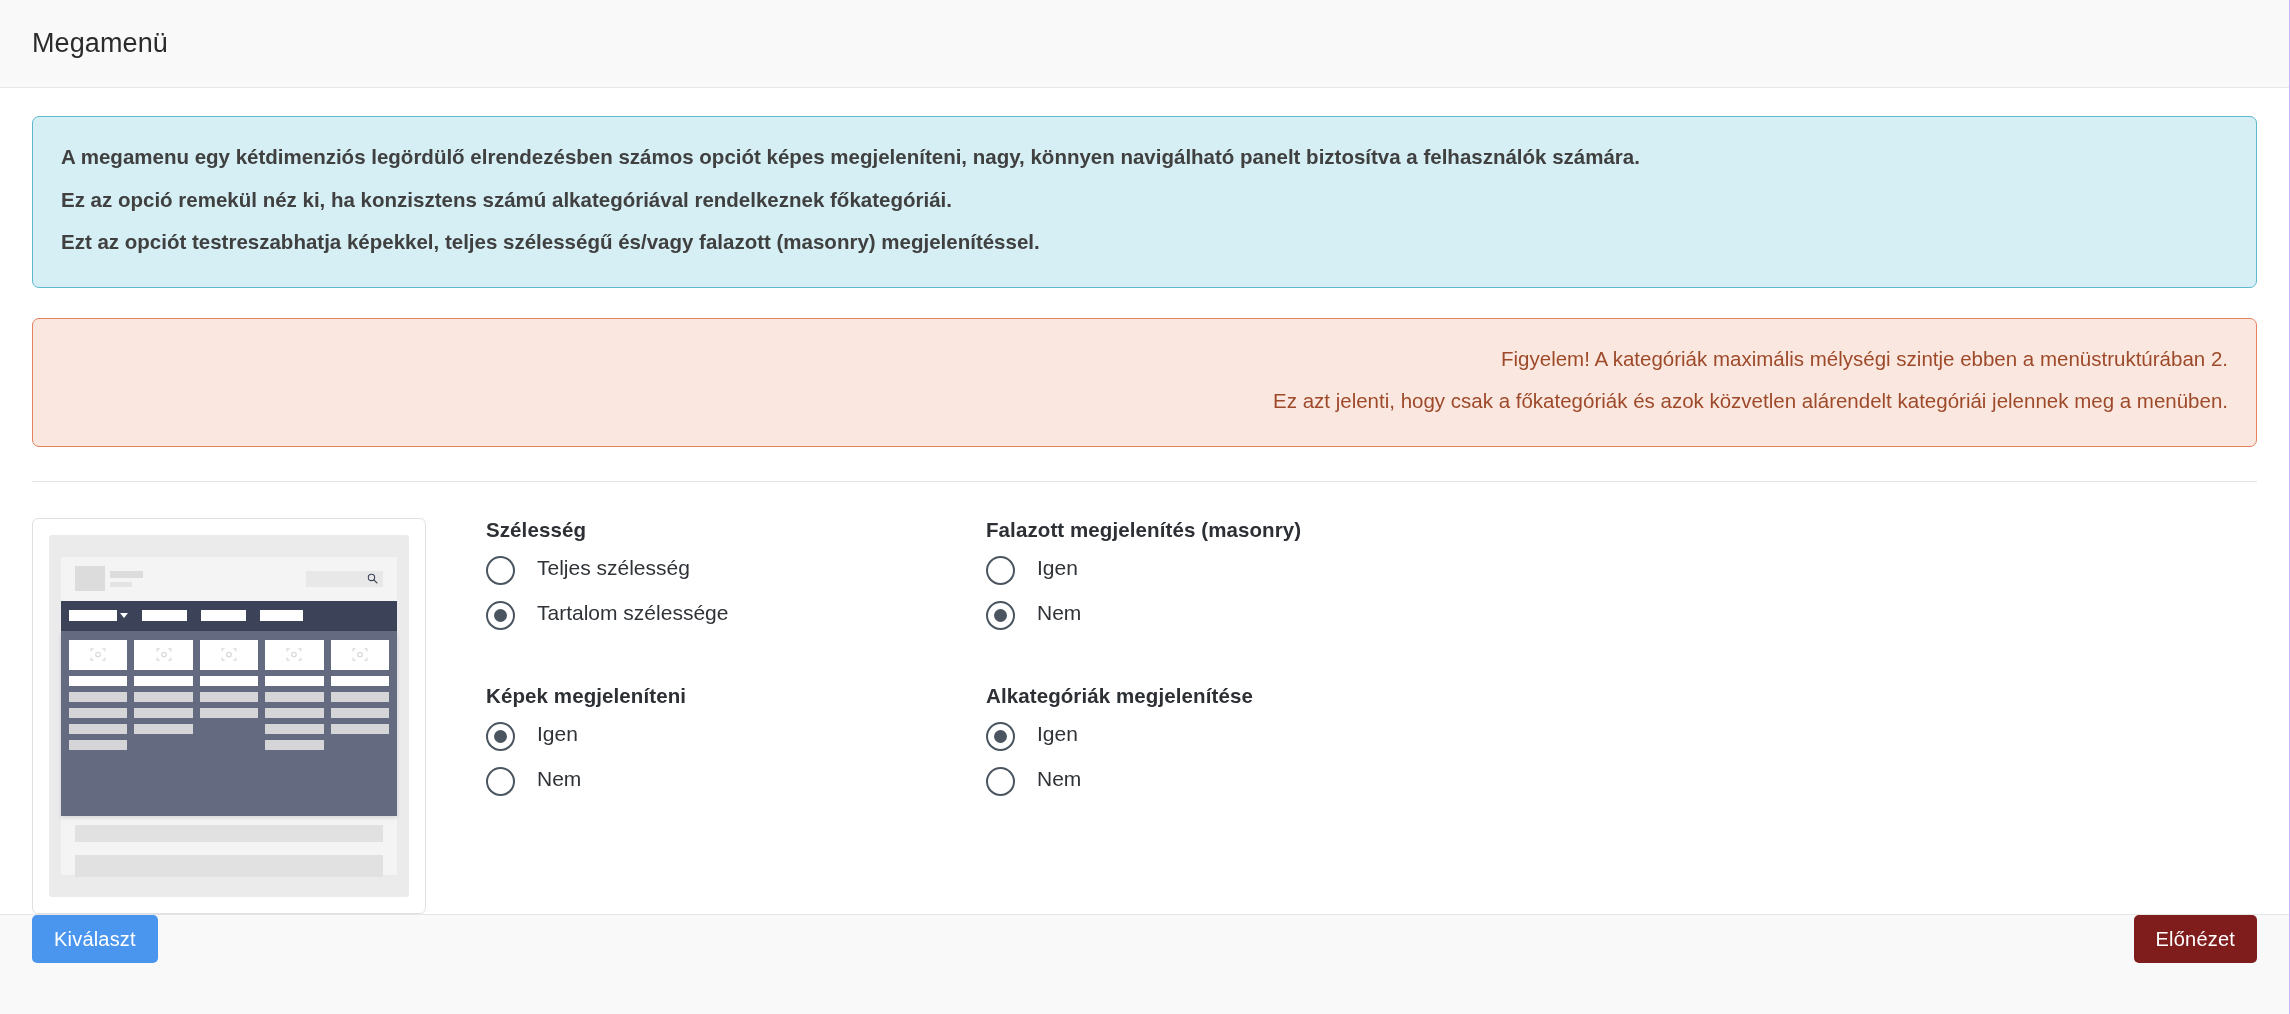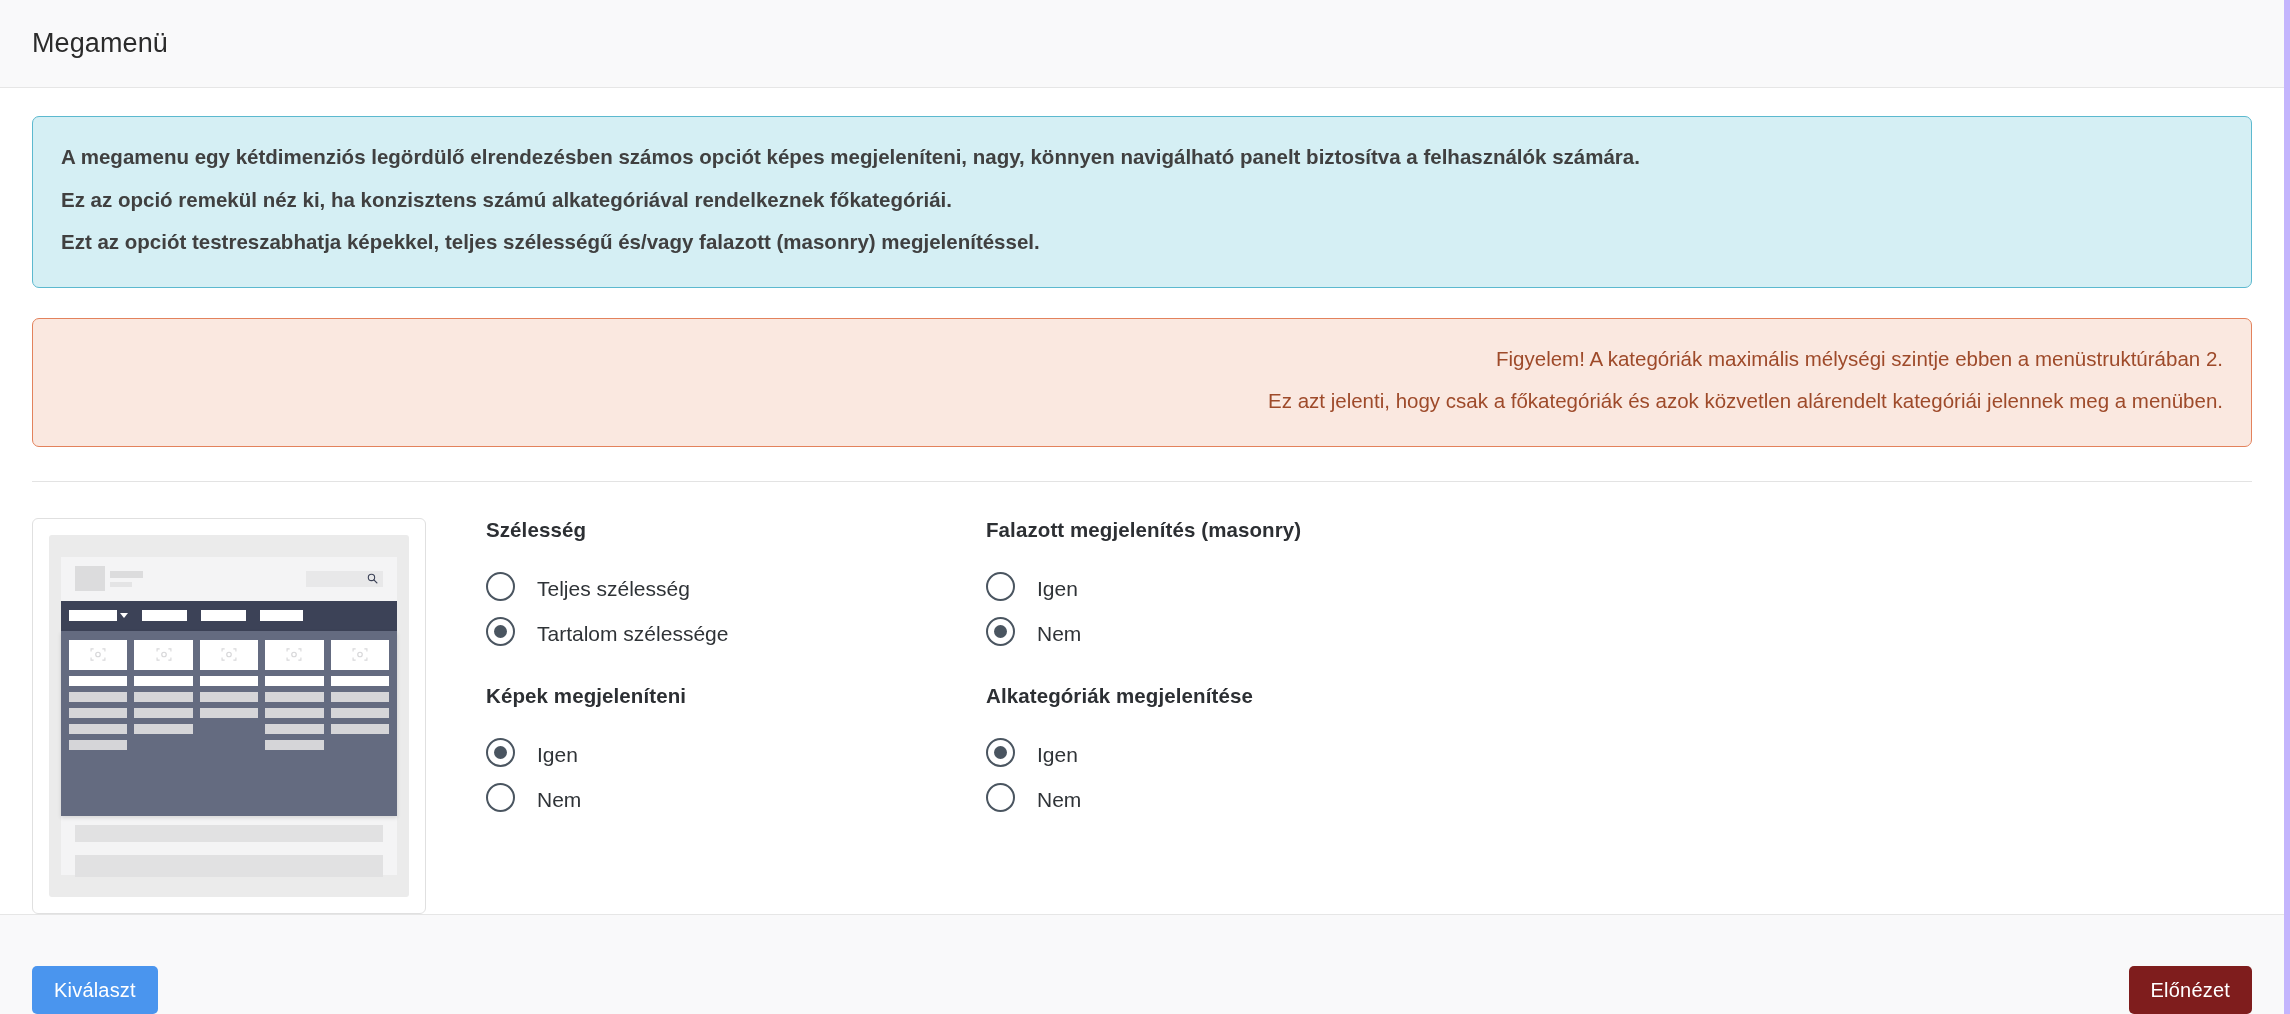--- a/index.html
+++ b/index.html
@@ -10,21 +10,21 @@
     font-family: "Liberation Sans", sans-serif;
     -webkit-font-smoothing: antialiased;
   }
   #app {
     position: relative;
     width: 2290px; height: 1014px;
     background: #ffffff;
     display: flex;
     flex-direction: column;
     overflow: hidden;
-    border-right: 6px solid #c4b5fd;
+    border-right: 1px solid #c4b5fd;
   }
 
   
   .modal-header {
     height: 88px;
     flex: 0 0 88px;
     background: #f9f9fa;
     border-bottom: 1px solid #e6e6e6;
     display: flex;
     align-items: center;
@@ -183,21 +183,21 @@
   .group { margin-bottom: 38px; }
   .group-title {
     font-size: 20.5px;
     font-weight: bold;
     color: #2c2f33;
     margin: 0 0 14px 0;
     letter-spacing: 0.1px;
   }
   .radio-row {
     display: flex;
-    align-items: flex-end;
+    align-items: flex-start;
     height: 45px;
     cursor: pointer;
   }
   .radio-mark {
     width: 29px; height: 29px;
     border-radius: 50%;
     border: 2.5px solid #4a5560;
     background: #ffffff;
     display: flex;
     align-items: center;
@@ -216,21 +216,21 @@
     margin-left: 22px;
   }
 
   
   .modal-footer {
     flex: 0 0 100px;
     height: 100px;
     background: #f9f9fa;
     border-top: 1px solid #e6e6e6;
     display: flex;
-    align-items: flex-end;
+    align-items: flex-start;
     justify-content: space-between;
     padding: 0 32px;
   }
   .btn {
     border: none;
     border-radius: 5px;
     font-size: 20px;
     font-family: "Liberation Sans", sans-serif;
     color: #ffffff;
     padding: 0 22px;

